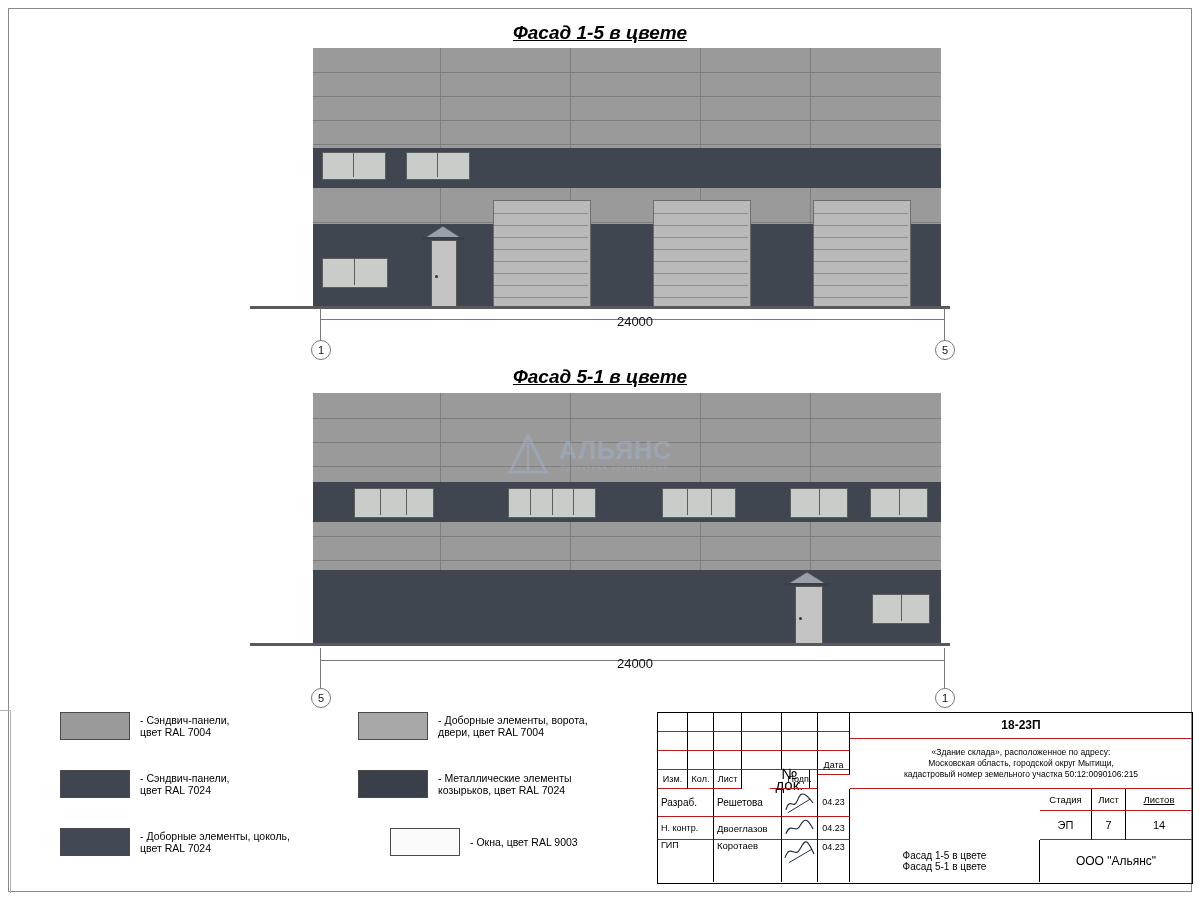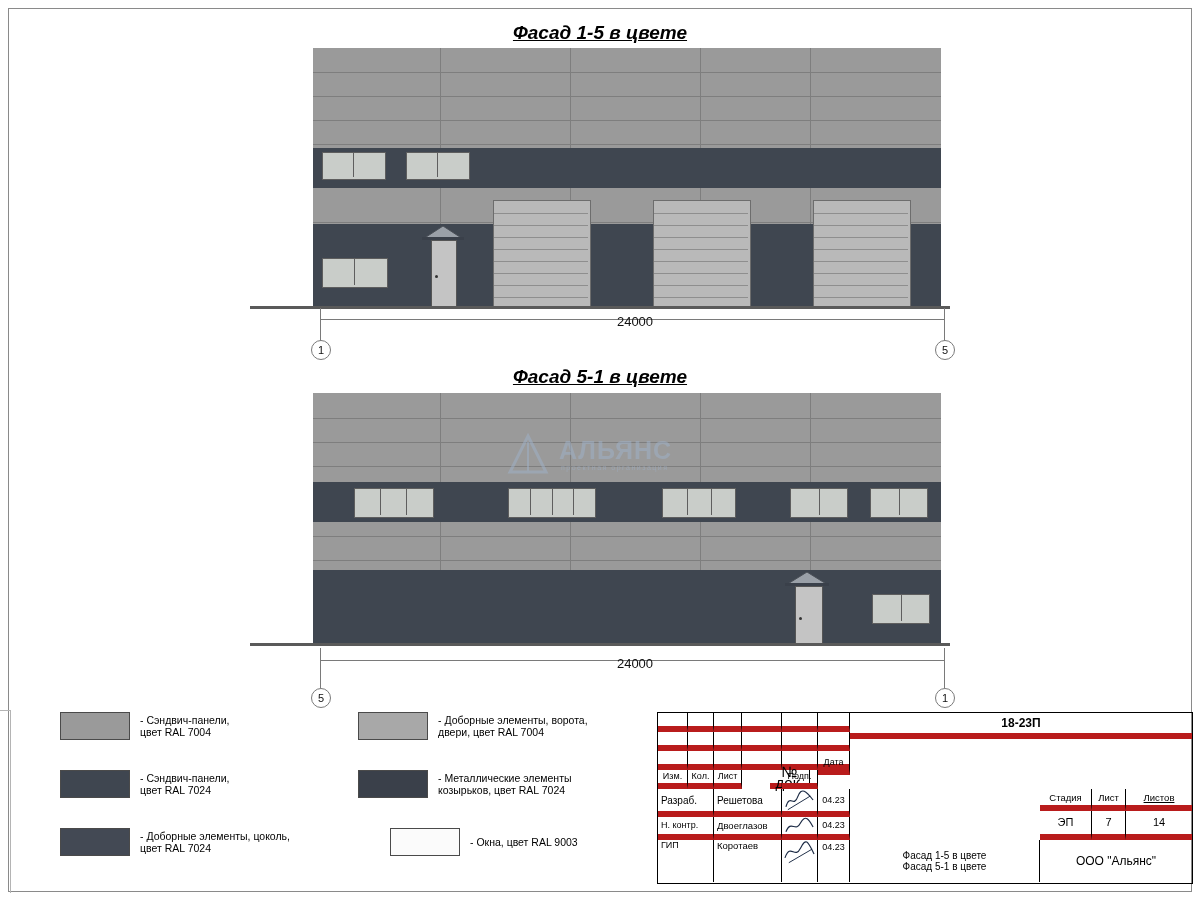--- a/index.html
+++ b/index.html
@@ -39,21 +39,21 @@
 
   
   .legend{position:absolute;left:40px;top:700px;width:620px;height:175px;}
   .legend-row{position:absolute;display:flex;align-items:center;}
   .swatch{width:68px;height:26px;border:1px solid #4a4a4a;}
   .legend-text{margin-left:10px;font-size:10.5px;line-height:12px;white-space:pre-line;}
 
   
   .stamp{position:absolute;left:657px;top:712px;width:534px;height:170px;border:1px solid #000;font-size:10px;}
   .stamp div{position:absolute;box-sizing:border-box;}
-  .cell{border-right:1px solid #000;border-bottom:6px solid #b91c1c;display:flex;align-items:center;justify-content:center;text-align:center;line-height:11px;padding:0 1px;}
+  .cell{border-right:1px solid #000;border-bottom:1px solid #b91c1c;display:flex;align-items:center;justify-content:center;text-align:center;line-height:11px;padding:0 1px;}
   .nbb{border-bottom:none;}
   .sig{font-family:"Liberation Serif",serif;font-style:italic;font-size:11px;color:#1b2a44;}
 </style>
 </head>
 <body>
 
 <div class="sheet">
   <div class="border-outer"></div>
   <div class="border-left-strip"></div>
 
@@ -304,20 +304,25 @@
     <div class="cell sig nbb" style="left:124px;top:127px;width:36px;height:42px;align-items:flex-start;">
       <svg width="34" height="26" viewBox="0 0 34 26">
           <path d="M2 18 C8 2, 12 20, 18 8 S26 2, 32 14" stroke="#1b2a44" fill="none" stroke-width="1.2"></path>
           <path d="M6 23 L30 9" stroke="#1b2a44" fill="none" stroke-width="1"></path>
         </svg>
     </div>
     <div class="cell nbb" style="left:160px;top:127px;width:32px;height:42px;font-size:9px;align-items:flex-start;padding-top:2px;">04.23</div>
 
     <div class="cell" style="left:192px;top:0;width:342px;height:26px;border-right:none;font-size:12px;font-weight:bold;">18-23П</div>
 
+    <div class="cell" style="left:192px;top:26px;width:342px;height:50px;border-right:none;flex-direction:column;font-size:8.5px;">
+      <span>«Здание склада», расположенное по адресу:</span>
+      <span>Московская область, городской округ Мытищи,</span>
+      <span>кадастровый номер земельного участка 50:12:0090106:215</span>
+    </div>
 
 
     <div class="cell" style="left:382px;top:76px;width:52px;height:22px;font-size:9.5px;">Стадия</div>
     <div class="cell" style="left:434px;top:76px;width:34px;height:22px;font-size:9.5px;">Лист</div>
     <div class="cell" style="left:468px;top:76px;width:66px;height:22px;font-size:9.5px;border-right:none;text-decoration:underline;">Листов</div>
 
     <div class="cell" style="left:382px;top:98px;width:52px;height:29px;font-size:11px;">ЭП</div>
     <div class="cell" style="left:434px;top:98px;width:34px;height:29px;font-size:11px;">7</div>
     <div class="cell" style="left:468px;top:98px;width:66px;height:29px;font-size:11px;border-right:none;">14</div>
 

